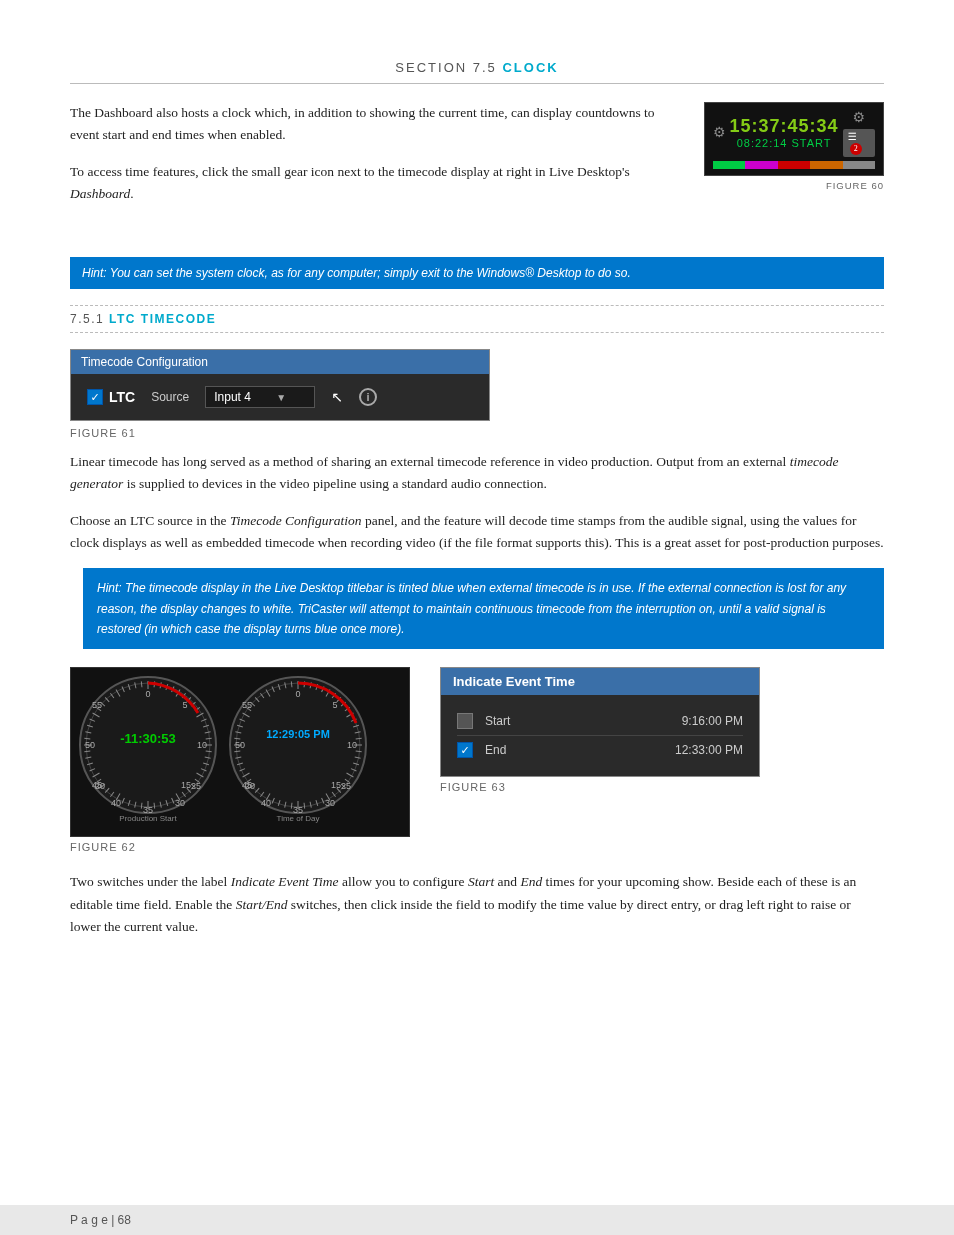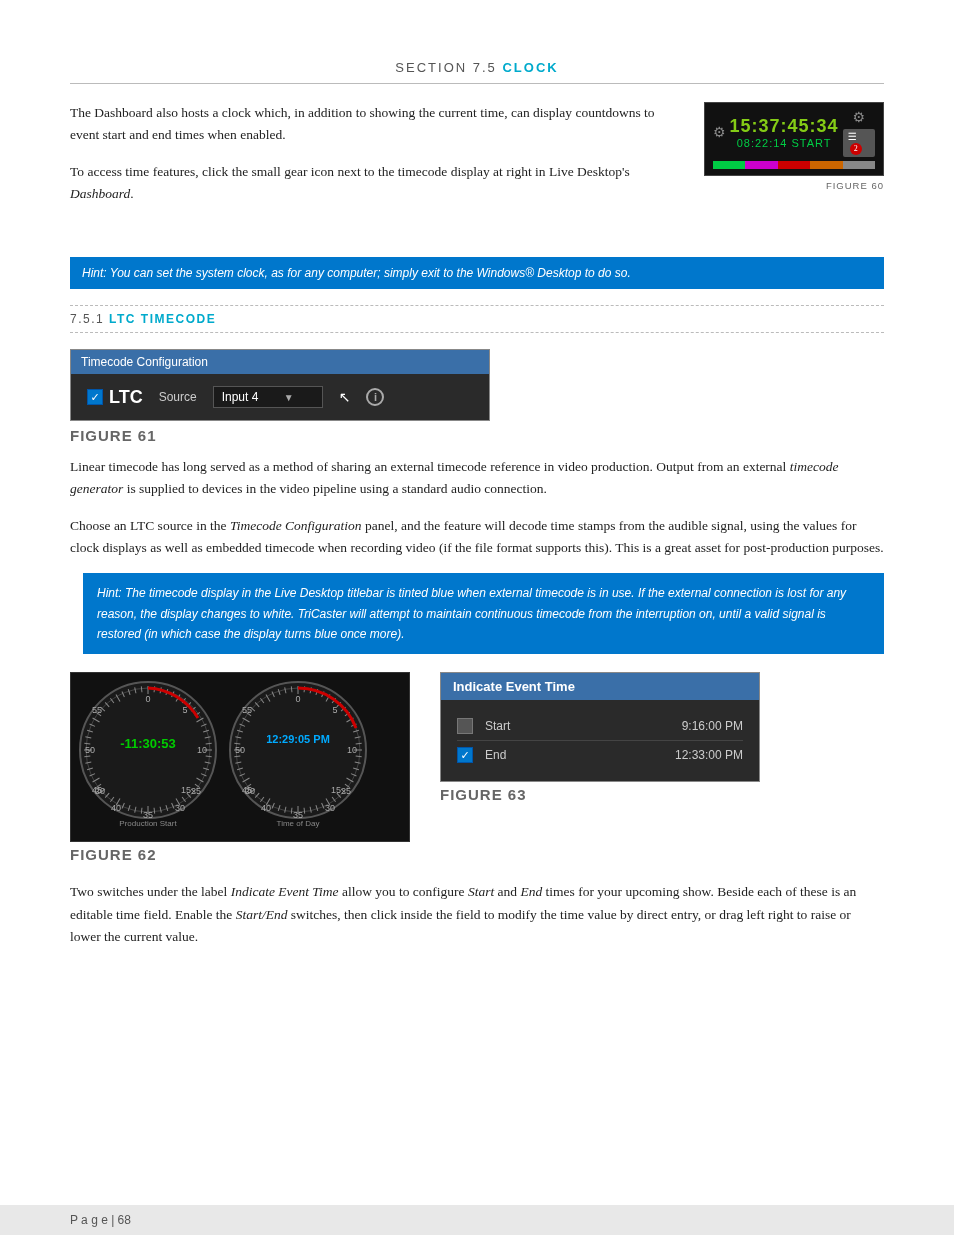--- a/index.html
+++ b/index.html
@@ -186,21 +186,21 @@
       display: flex;
       align-items: center;
       justify-content: center;
       color: #fff;
       font-size: 11px;
       border: 1px solid #0055aa;
     }
     .ltc-label {
       color: #fff;
       font-family: Arial, sans-serif;
-      font-size: 18px;
+      font-size: 14px;
       font-weight: bold;
     }
     .source-label {
       color: #ccc;
       font-family: Arial, sans-serif;
       font-size: 12px;
     }
     .source-dropdown {
       background: #1a1a1a;
       border: 1px solid #555;
@@ -230,26 +230,25 @@
       font-family: Arial, sans-serif;
       font-size: 11px;
       font-weight: bold;
     }
     .cursor-arrow {
       font-size: 14px;
       color: #fff;
     }
     .figure-label-left {
       font-family: Arial, sans-serif;
-      font-size: 15px;
+      font-size: 11px;
       color: #666;
       letter-spacing: 1px;
       text-transform: uppercase;
       margin-bottom: 12px;
-      font-weight: bold;
     }
     .body-text {
       font-size: 13.5px;
       line-height: 1.65;
       margin-bottom: 14px;
     }
     .body-text em {
       font-style: italic;
     }
     .hint-box-italic {

